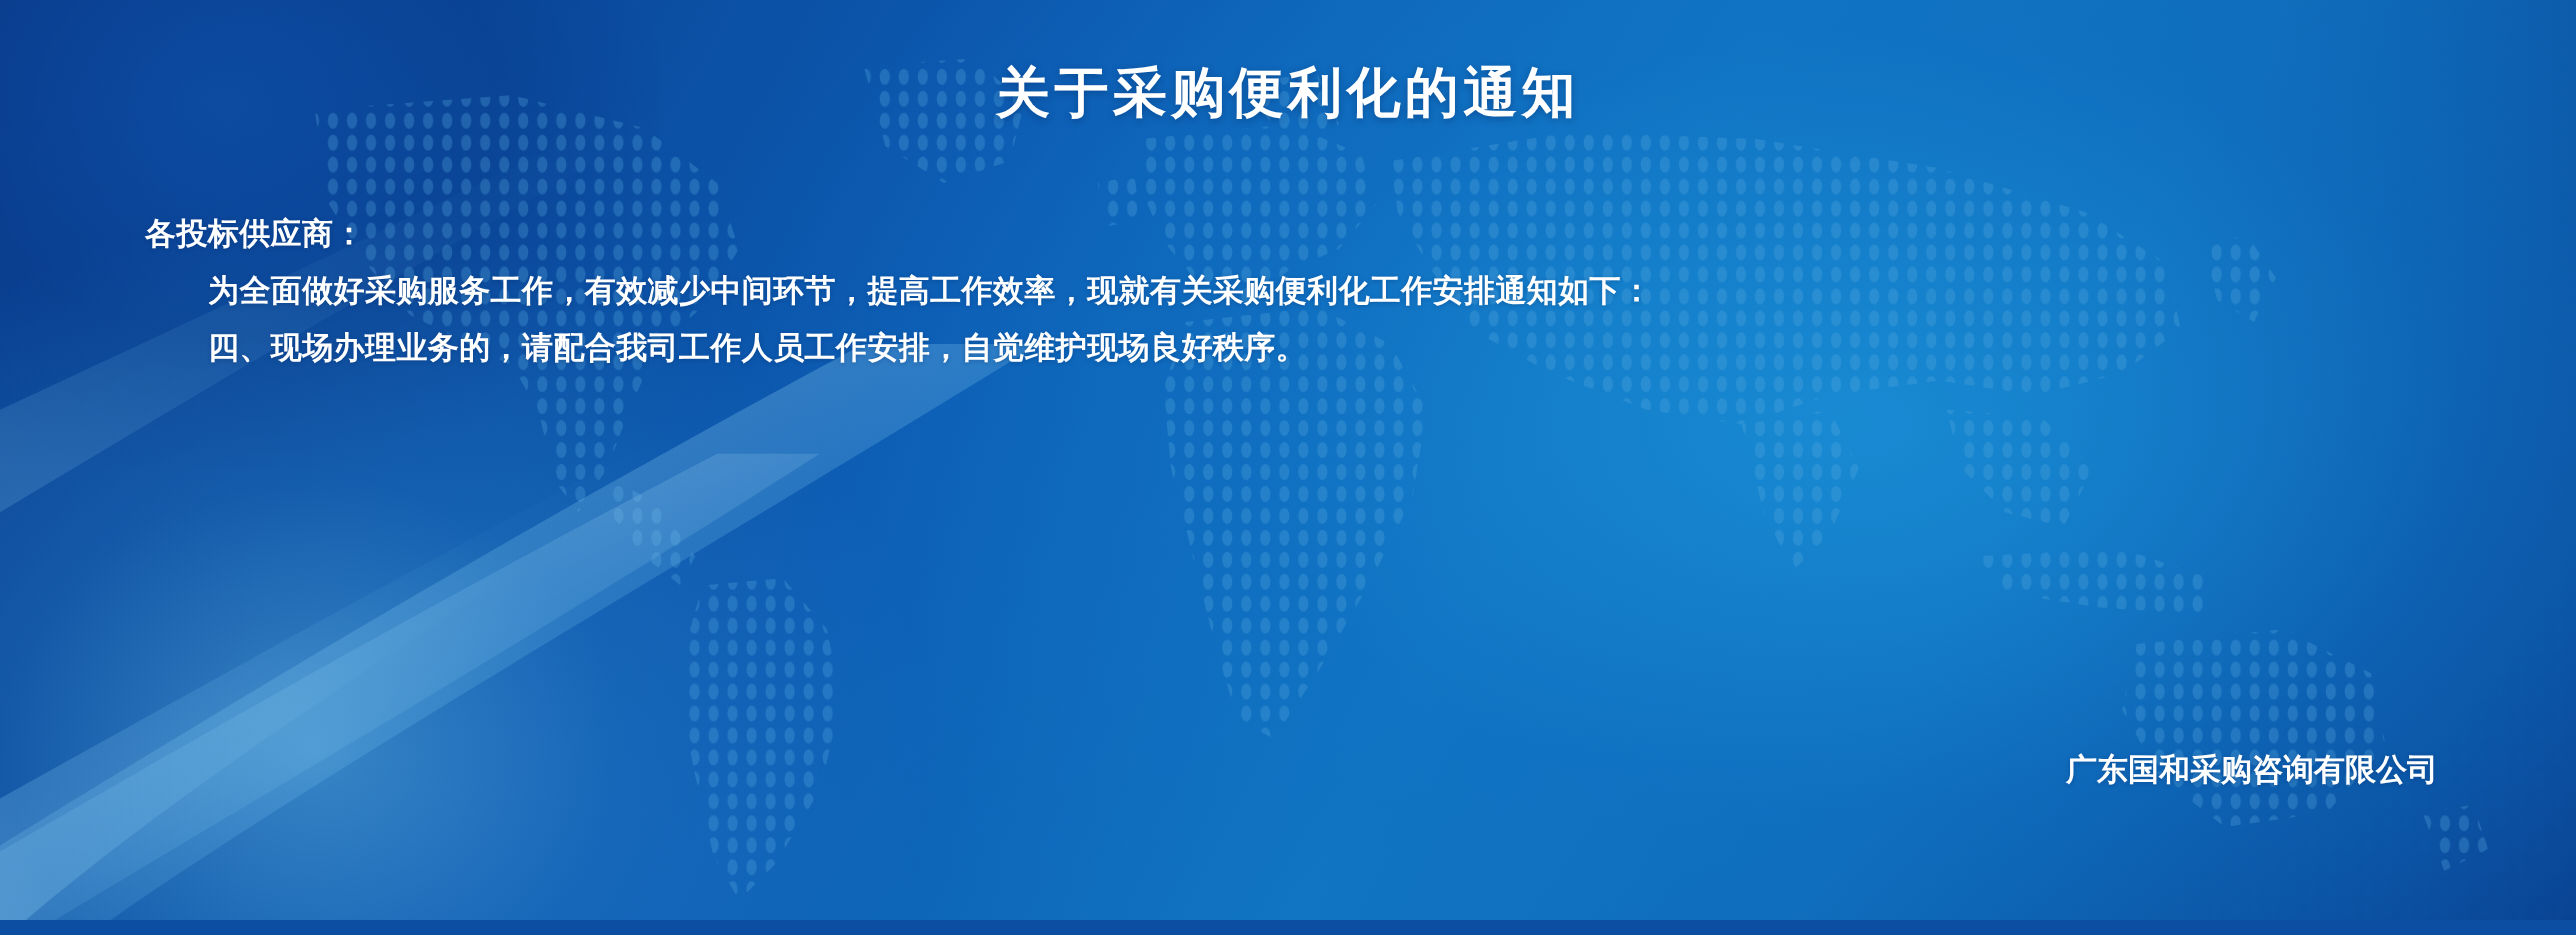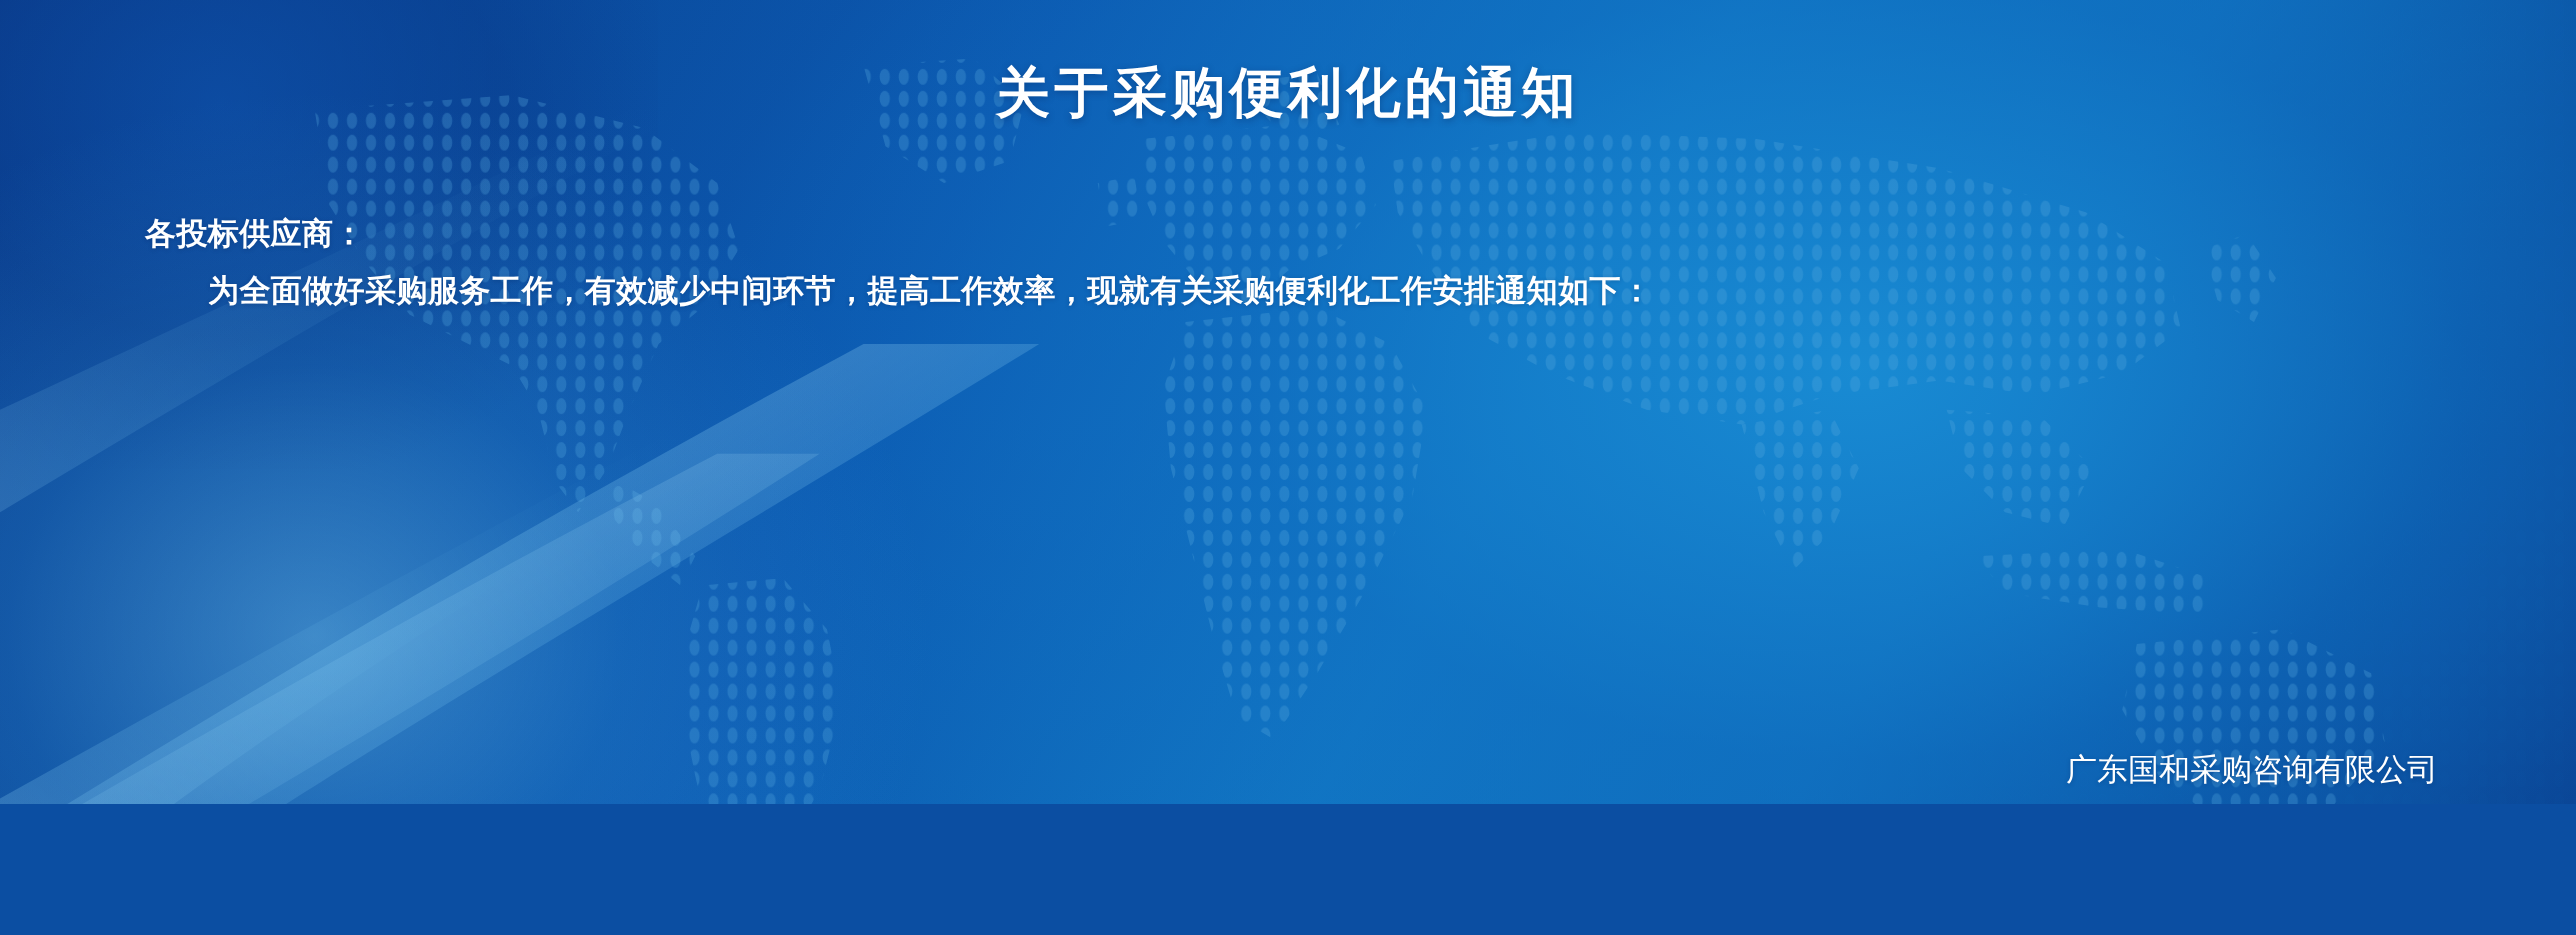--- a/index.html
+++ b/index.html
@@ -7,21 +7,21 @@
     width: 2576px;
     height: 936px;
     overflow: hidden;
     background: #0b4ea2;
     font-family: "Liberation Sans", "DejaVu Sans", sans-serif;
   }
 
   #banner {
     position: relative;
     width: 2576px;
-    height: 804px;
+    height: 920px;
     overflow: hidden;
     
     background:
       radial-gradient(ellipse 1610px 1025px at 72% 46%, rgba(25,140,212,0.95) 0%, rgba(16,112,195,0.55) 38%, rgba(10,70,160,0.05) 72%),
       linear-gradient(118deg, #0a3f8f 0%, #0a4a9c 16%, #0c5bb2 36%, #1178c4 58%, #0f6ebb 74%, #0a4f9e 88%, #093d8d 100%);
   }
 
   
   #map-dots {
     position: absolute;
@@ -93,21 +93,21 @@
   }
   .para { text-align: justify; text-justify: inter-ideograph; }
   .indent { text-indent: 63px; }
 
   #signature {
     position: absolute;
     right: 138px;
     top: 746px;
     text-align: left;
     font-size: 31px;
-    font-weight: normal;
+    font-weight: bold;
     line-height: 48px;
     color: #ffffff;
     text-shadow: 0 0.7px 4.4px rgba(0,30,80,0.28);
   }
 </style>
 </head>
 <body>
 
 <div id="banner">
 
@@ -189,20 +189,21 @@
 
   <div id="glow-left"></div>
 
   <div id="content">
 
     <div id="title">关于采购便利化的通知</div>
 
     <div id="body">
       <div class="para">各投标供应商：</div>
       <div class="para indent">为全面做好采购服务工作，有效减少中间环节，提高工作效率，现就有关采购便利化工作安排通知如下：</div>
+      <div class="para indent">四、现场办理业务的，请配合我司工作人员工作安排，自觉维护现场良好秩序。</div>
     </div>
 
     <div id="signature">
       <div>广东国和采购咨询有限公司</div>
     </div>
 
   </div>
 </div>
 
 

